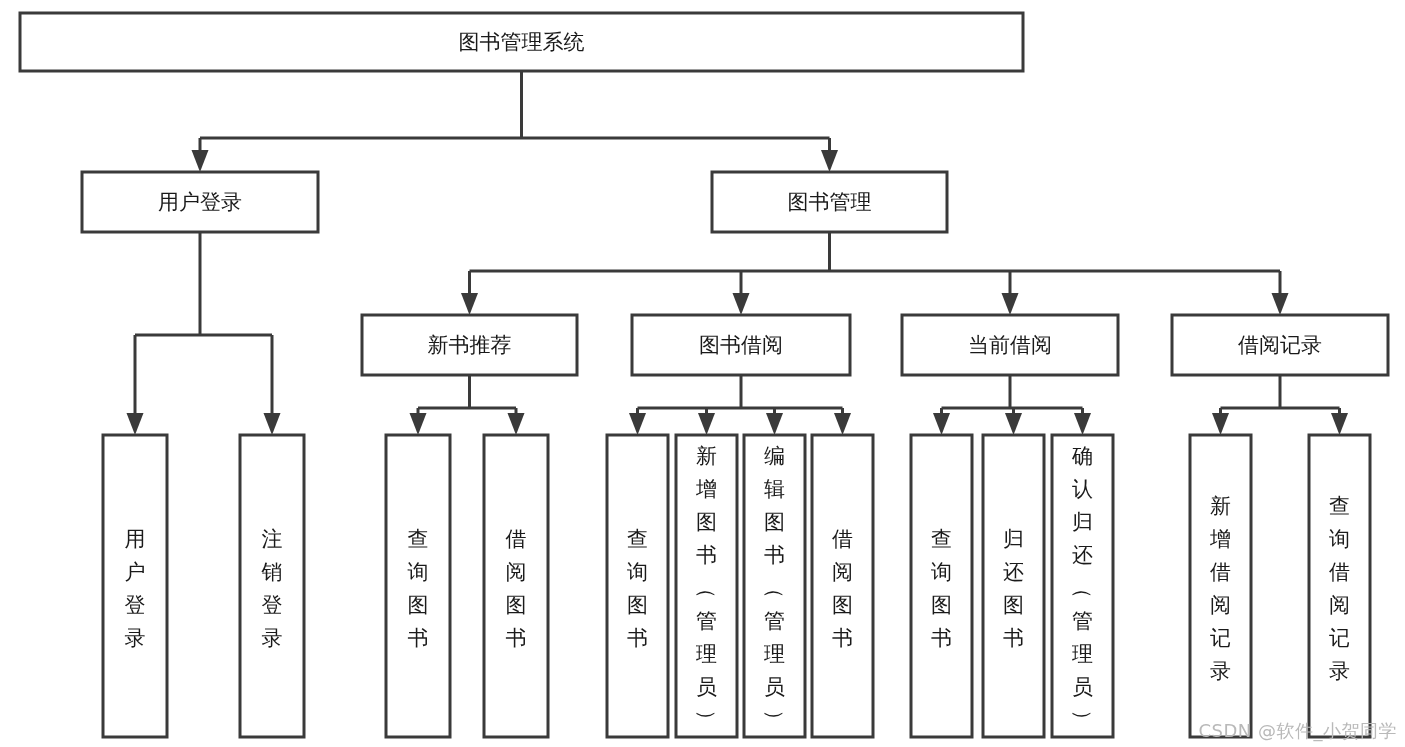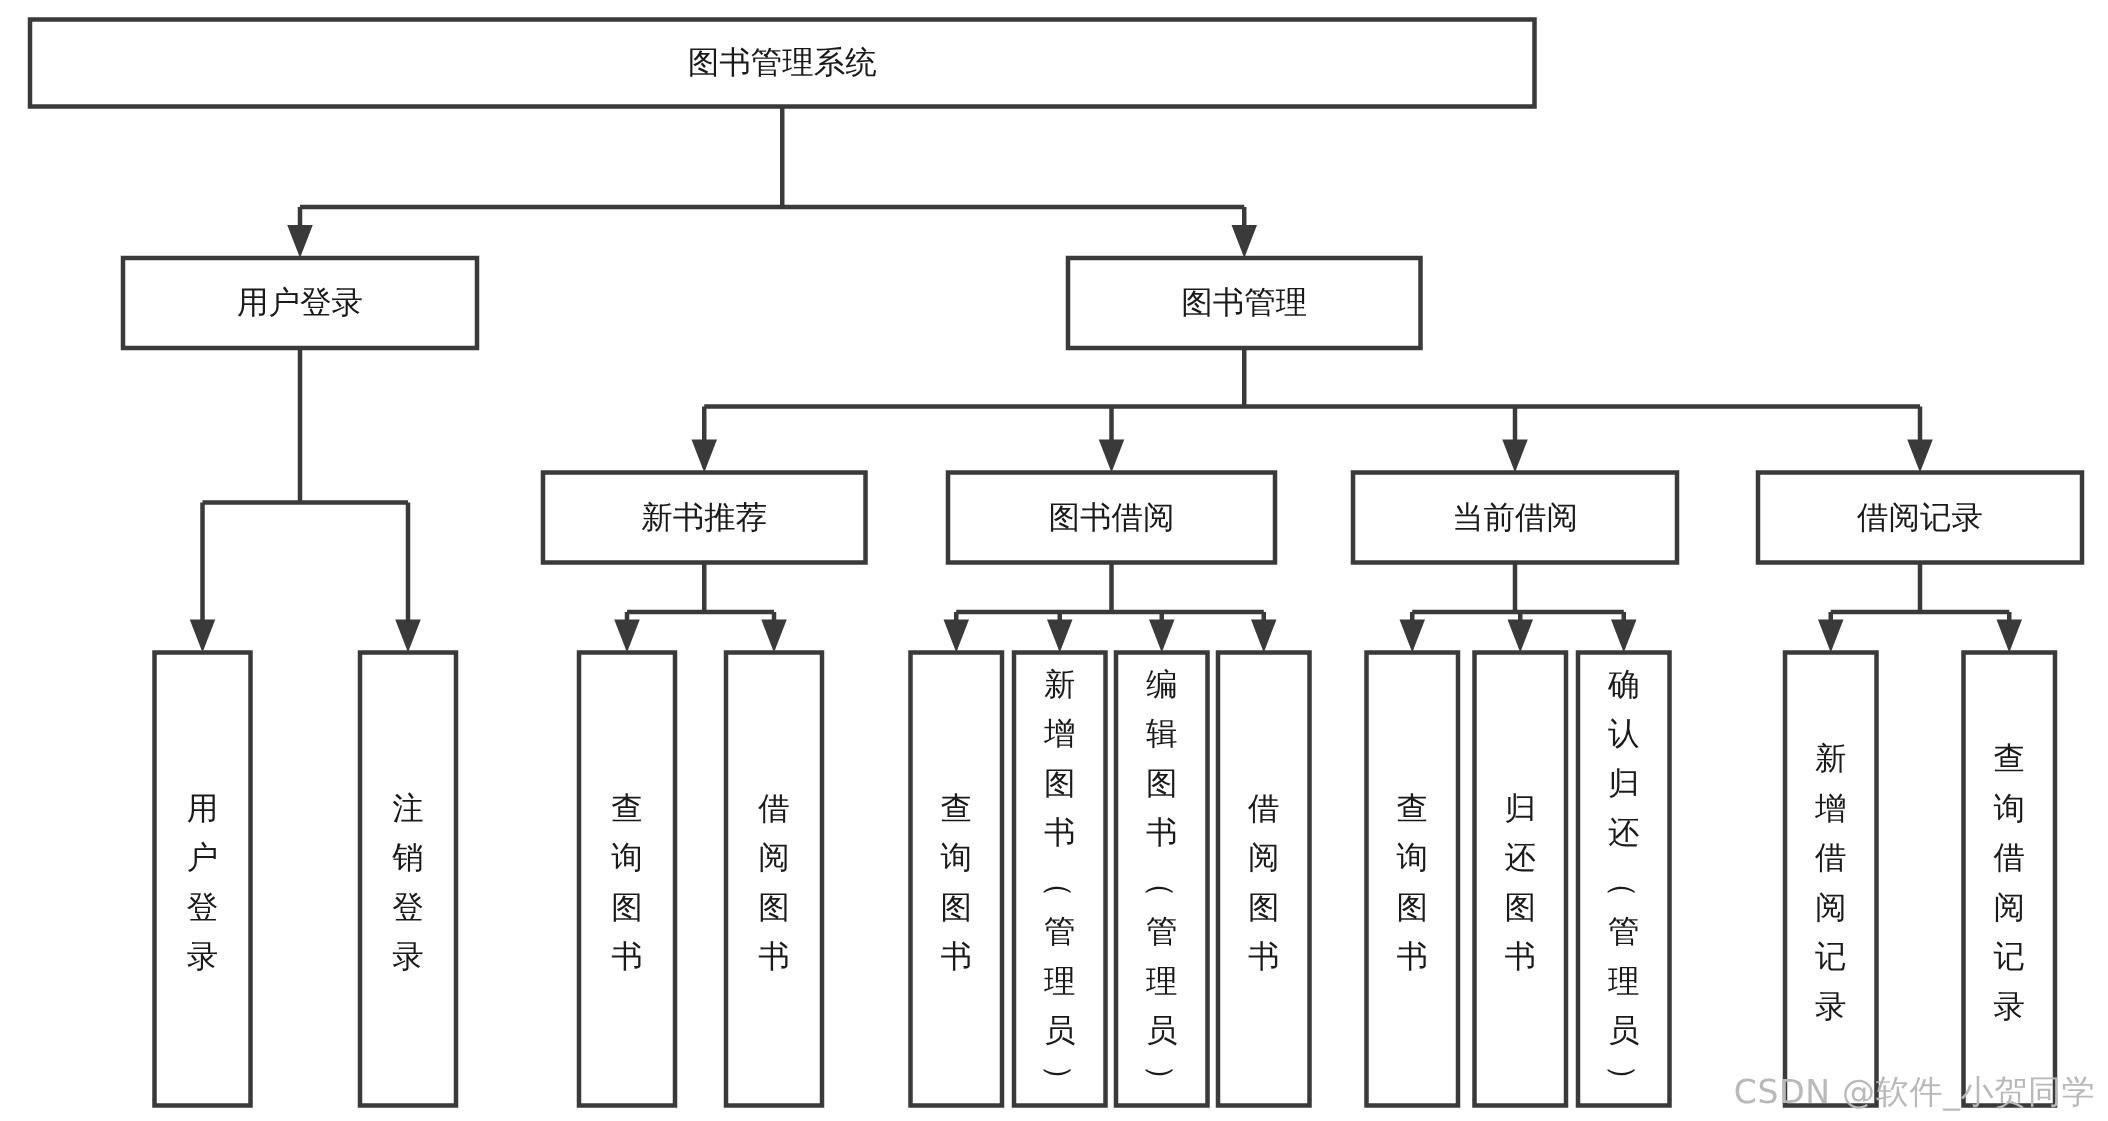--- a/index.html
+++ b/index.html
@@ -4,21 +4,21 @@
 <style>
   html,body{margin:0;padding:0;background:#ffffff;}
   body{font-family:"DejaVu Sans","Liberation Sans",sans-serif;}
   #stage{position:relative;width:1405px;height:747px;background:#ffffff;overflow:hidden;}
   svg#diagram{position:absolute;left:0;top:0;width:1405px;height:747px;}
   .box-rect{fill:#ffffff;stroke:#3a3a3a;stroke-width:3;}
   .conn{stroke:#3a3a3a;stroke-width:3;fill:none;stroke-linecap:butt;}
   .arrowhead{fill:#3a3a3a;stroke:none;}
   .node-label{font-family:"DejaVu Sans","Liberation Sans",sans-serif;fill:#1a1a1a;font-size:21px;text-anchor:middle;dominant-baseline:middle;}
   .node-label-v{font-family:"DejaVu Sans","Liberation Sans",sans-serif;fill:#1a1a1a;font-size:21px;text-anchor:middle;}
-  .watermark{position:absolute;right:8px;bottom:4px;font-size:22px;color:#b9b9b9;font-family:"DejaVu Sans","Liberation Sans",sans-serif;white-space:nowrap;letter-spacing:0.5px;}
+  .watermark{position:absolute;right:8px;bottom:4px;font-size:18px;color:#b9b9b9;font-family:"DejaVu Sans","Liberation Sans",sans-serif;white-space:nowrap;letter-spacing:0.5px;}
 </style>
 </head>
 <body>
 
 <div id="stage">
   <svg id="diagram" viewBox="0 0 1405 747" xmlns="http://www.w3.org/2000/svg">
     <g id="connectors">
         <line x1="521.5" y1="71" x2="521.5" y2="138" class="conn"></line>
         <line x1="200" y1="138" x2="829.5" y2="138" class="conn"></line>
         <line x1="200" y1="138" x2="200" y2="152" class="conn"></line>

